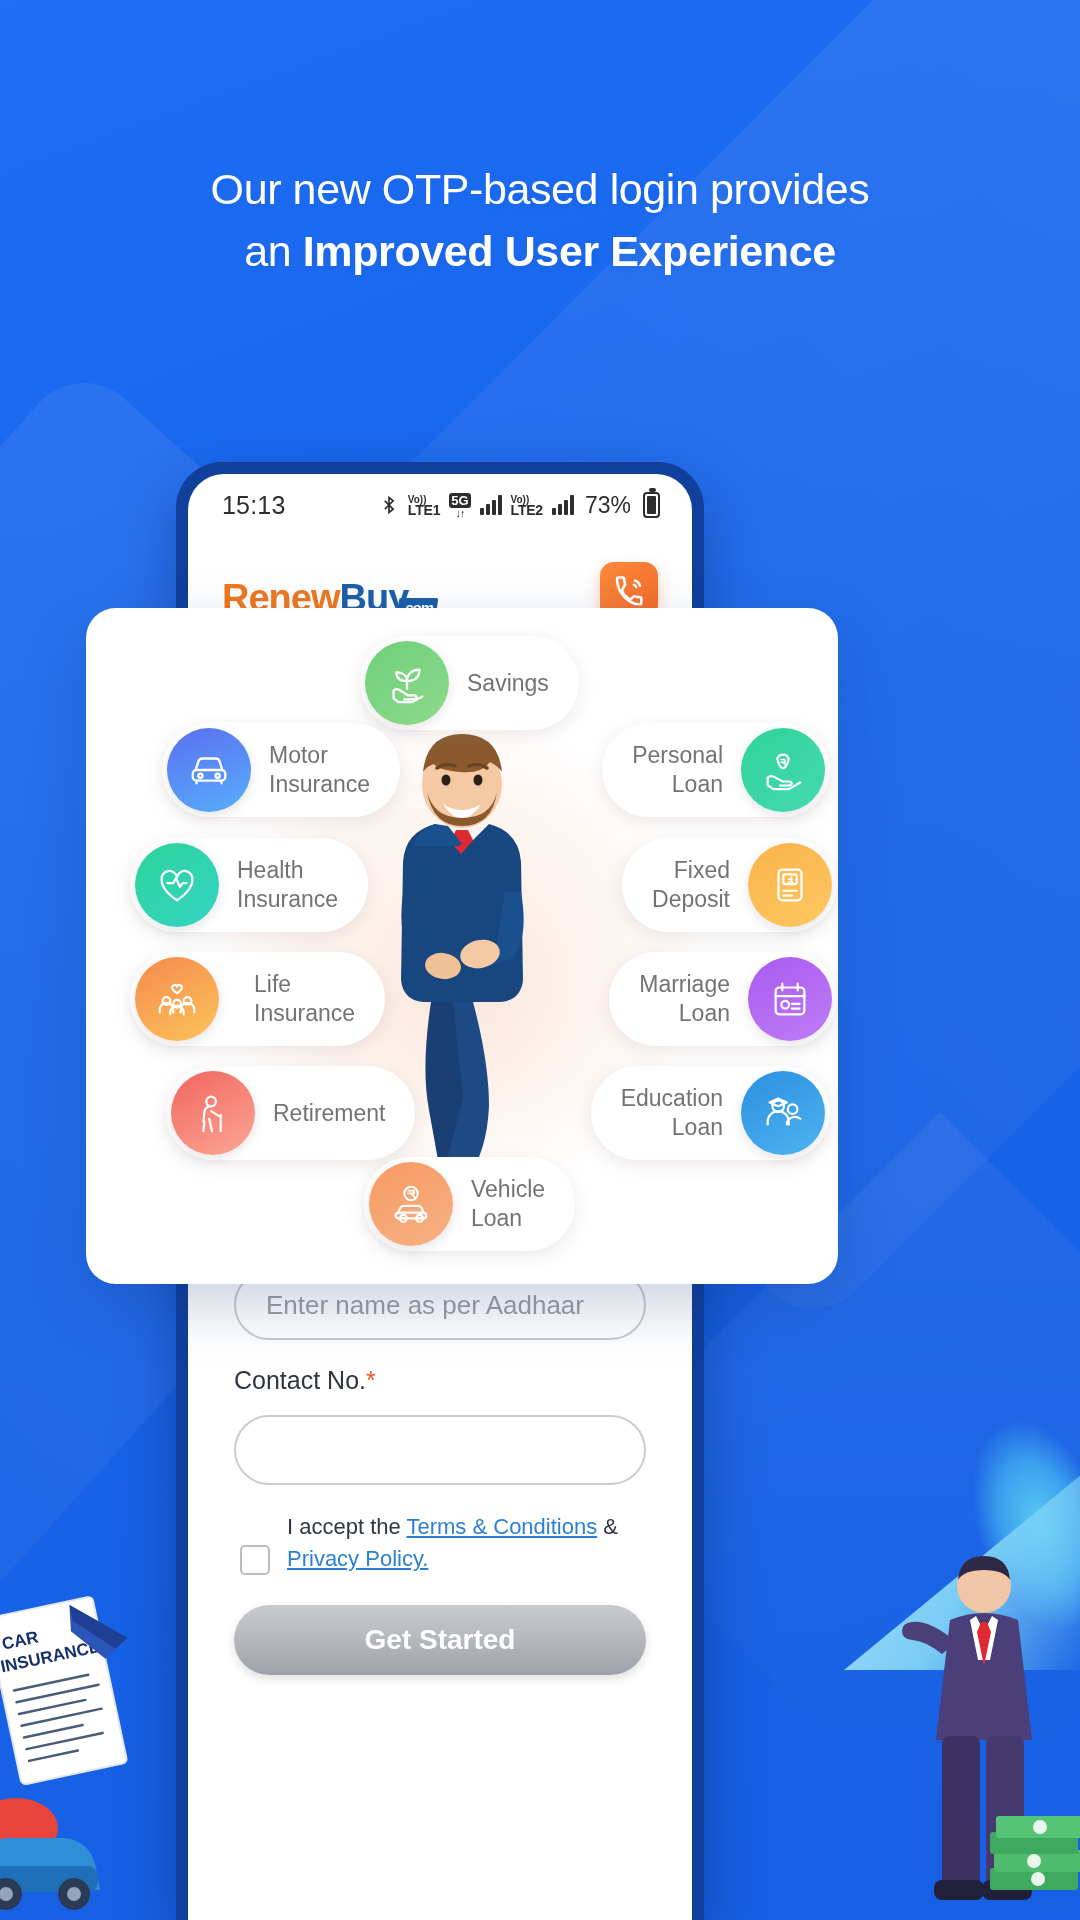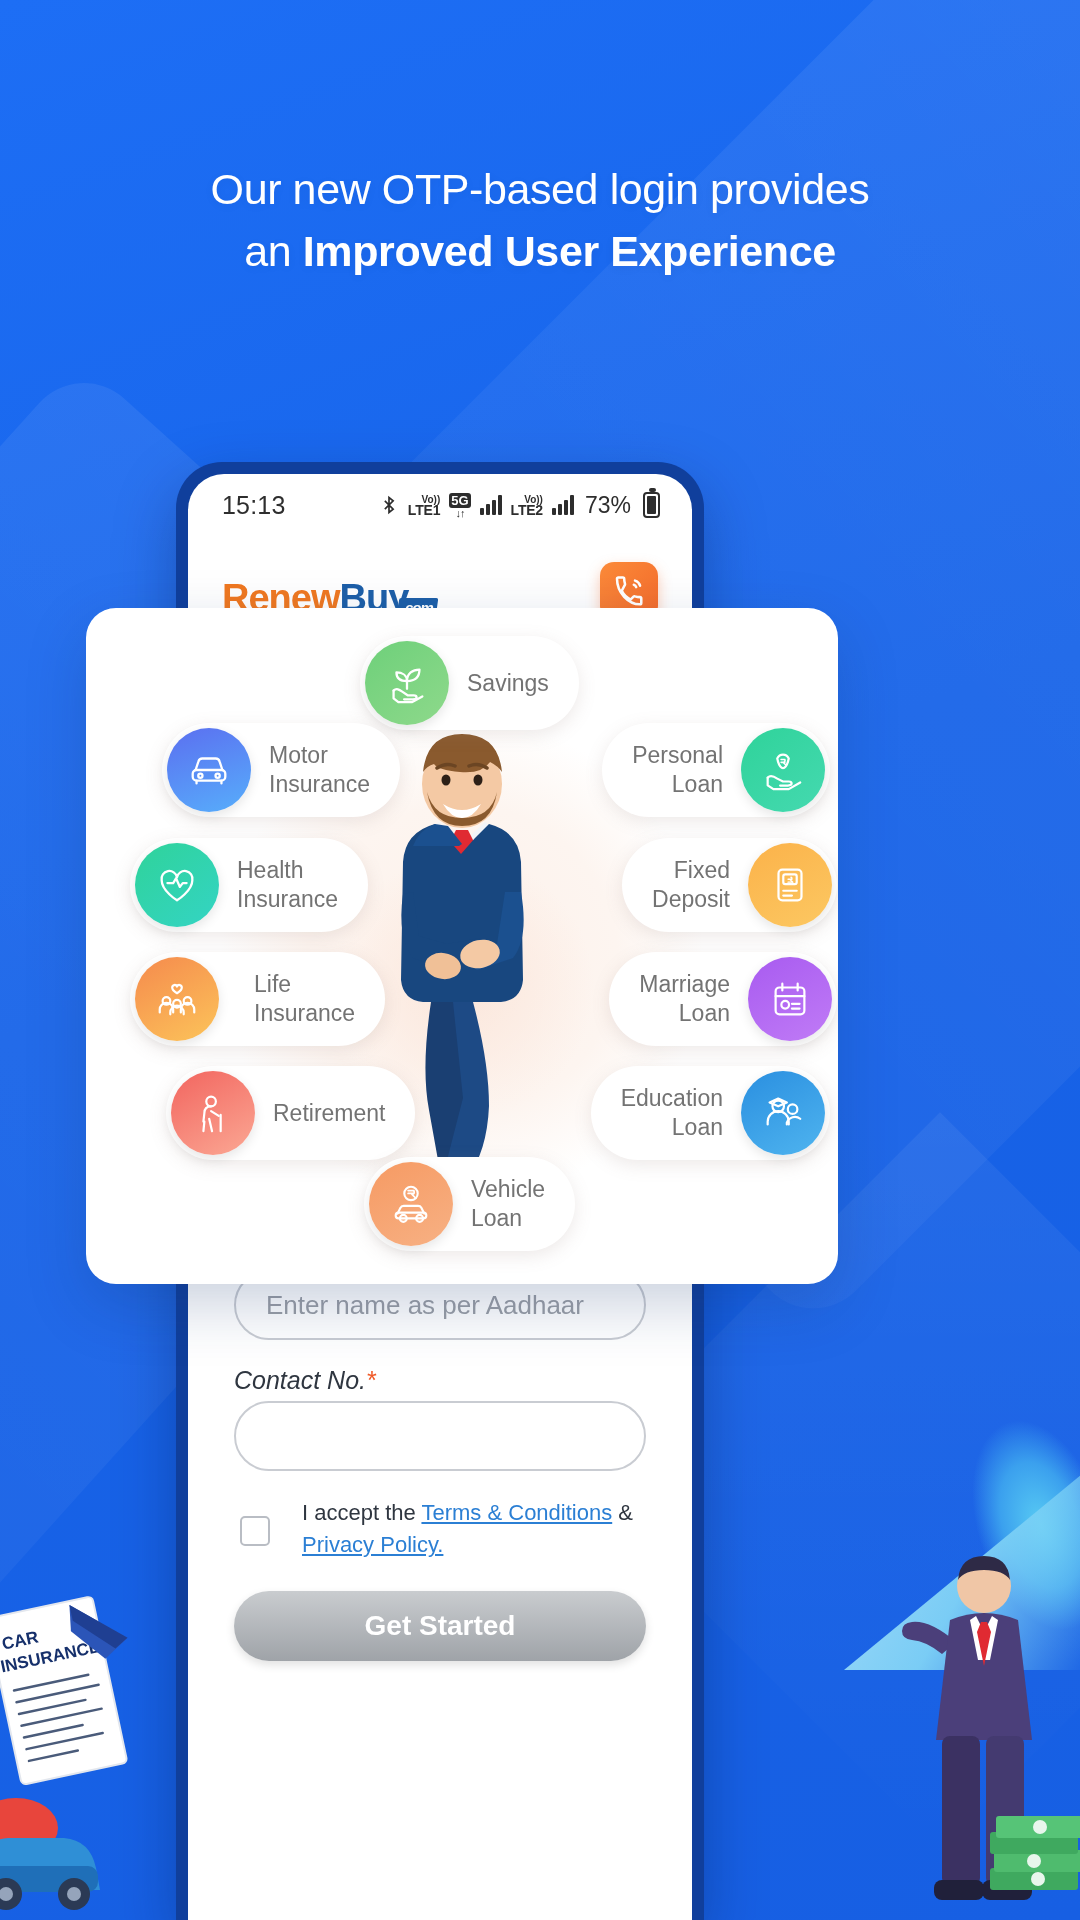--- a/index.html
+++ b/index.html
@@ -93,21 +93,21 @@
     height: 62px;
     display: flex; align-items: center;
     justify-content: space-between;
     padding: 0 32px 0 34px;
     color: #2c2c2c;
   }
   .status-time { font-size: 25px; letter-spacing: .2px; color: #2e2e2e; }
   .status-icons { display: flex; align-items: center; gap: 9px; }
   .si { display: flex; align-items: flex-end; }
   .bt-icon { width: 20px; height: 24px; }
-  .volte { font-size: 10px; line-height: 10px; font-weight: 700; text-align: right; color: #2d2d2d; }
+  .volte { font-size: 10px; line-height: 10px; font-weight: 700; text-align: left; color: #2d2d2d; }
   .volte small { display:block; font-size: 14px; letter-spacing:-.2px;}
   .fiveg {
     font-size: 13px; font-weight: 700; color: #fff; background: #2d2d2d;
     border-radius: 3px; padding: 0 2px; line-height: 15px;
   }
   .fiveg-wrap { display:flex; flex-direction: column; align-items:center;}
   .arrows { font-size: 11px; line-height: 10px; color: #2d2d2d; letter-spacing: -1px; }
   .bars { display: flex; align-items: flex-end; gap: 2px; height: 20px; }
   .bars i { width: 4px; background: #2d2d2d; border-radius: 1px; display:block;}
   .bars i:nth-child(1){height:7px}.bars i:nth-child(2){height:11px}
@@ -138,29 +138,29 @@
   .call-btn {
     width: 58px; height: 58px; border-radius: 14px;
     background: linear-gradient(135deg, #fb8b3a, #f4692a);
     display:flex;align-items:center;justify-content:center;
     box-shadow: 0 6px 14px rgba(244,105,42,.35);
   }
   .call-btn svg { width: 32px; height: 32px; }
 
   
   .form-area { padding: 24px 46px 0 46px; }
-  .field-label { font-size: 25px; color: #2f3640; margin-bottom: 6px; font-style: italic; }
+  .field-label { font-size: 25px; color: #2f3640; margin-bottom: 20px; }
   .field-label .req { color: #f05a28; }
   .field-input {
     height: 70px; border: 2px solid #c9ccd2; border-radius: 36px;
     display: flex; align-items: center; padding: 0 30px;
     font-size: 26px; color: #9b9fa6; background: #fff;
     margin-bottom: 26px;
   }
-  .terms-row { display: flex; align-items: center; gap: 32px; margin: 6px 0 30px 6px; }
+  .terms-row { display: flex; align-items: flex-end; gap: 17px; margin: 6px 0 30px 6px; }
   .checkbox {
     width: 30px; height: 30px; border: 2px solid #b9bdc4; border-radius: 5px;
     flex: none; margin-top: 4px; background:#fff;
   }
   .terms-text { font-size: 22px; color: #2f3640; line-height: 32px; }
   .terms-text a { color: #2b7fd4; text-decoration: underline; }
   .get-started {
     height: 70px; border-radius: 36px;
     background: linear-gradient(180deg, #c9cccf, #9fa3a8);
     display:flex; align-items:center; justify-content:center;

